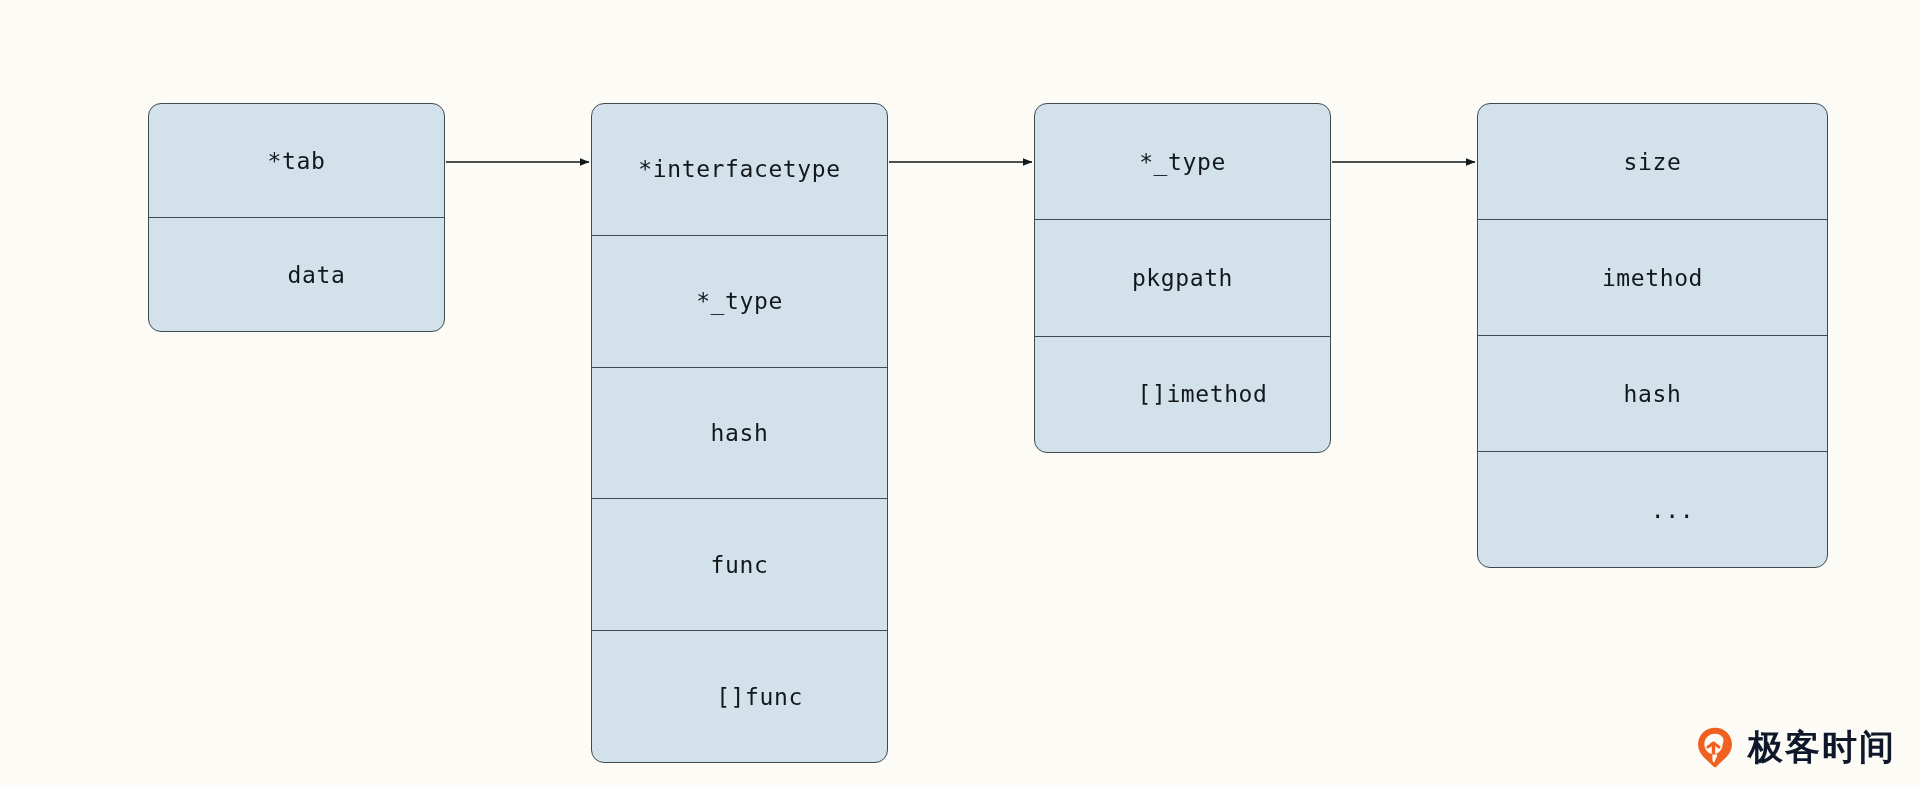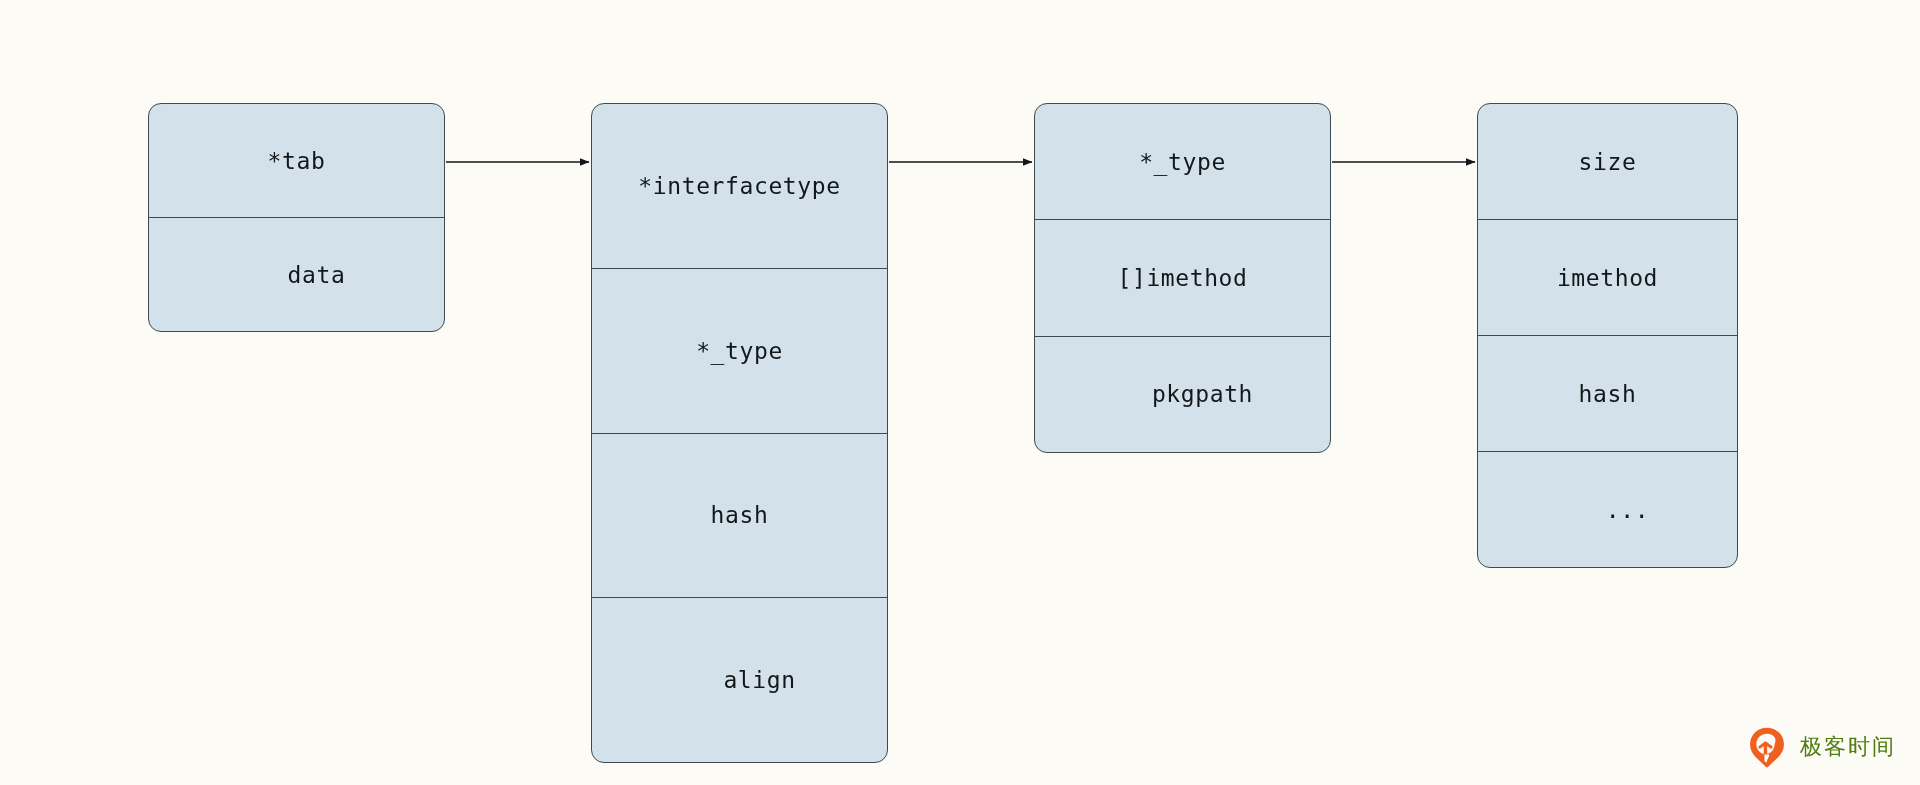--- a/index.html
+++ b/index.html
@@ -47,21 +47,21 @@
   }
   .field-row:last-child {
     border-bottom: none;
     padding-left: 40px;
   }
 
   
   #box-iface      { left: 148px;  top: 103px; width: 297px;  height: 229px; }
   #box-itab       { left: 591px;  top: 103px; width: 297px;  height: 660px; }
   #box-ifacetype  { left: 1034px; top: 103px; width: 297px;  height: 350px; }
-  #box-rtype      { left: 1477px; top: 103px; width: 261px;  height: 465px; }
+  #box-rtype      { left: 1477px; top: 103px; width: 351px;  height: 465px; }
 
   
   #arrows {
     position: absolute;
     left: 0; top: 0;
     width: 1920px;
     height: 785px;
     pointer-events: none;
   }
 
@@ -74,23 +74,23 @@
     align-items: center;
     gap: 11px;
   }
   #logo-mark {
     width: 44px;
     height: 44px;
     flex: none;
   }
   #logo-text {
     font-family: "DejaVu Sans", "Liberation Sans", sans-serif;
-    font-size: 22px;
-    font-weight: normal;
-    color: #4d7c0f;
+    font-size: 35px;
+    font-weight: bold;
+    color: #0f172a;
     letter-spacing: 2px;
     line-height: 1;
   }
 </style>
 </head>
 <body>
 
 <div id="canvas">
 
   <svg id="arrows" viewBox="0 0 1920 785" xmlns="http://www.w3.org/2000/svg">
@@ -108,27 +108,28 @@
 
   <div class="struct-box" id="box-iface">
     <div class="field-row">*tab</div>
     <div class="field-row">data</div>
   </div>
 
   <div class="struct-box" id="box-itab">
     <div class="field-row">*interfacetype</div>
     <div class="field-row">*_type</div>
     <div class="field-row">hash</div>
-    <div class="field-row">align</div>
+    <div class="field-row">func</div>
+    <div class="field-row">[]func</div>
   </div>
 
   <div class="struct-box" id="box-ifacetype">
     <div class="field-row">*_type</div>
+    <div class="field-row">pkgpath</div>
     <div class="field-row">[]imethod</div>
-    <div class="field-row">pkgpath</div>
   </div>
 
   <div class="struct-box" id="box-rtype">
     <div class="field-row">size</div>
     <div class="field-row">imethod</div>
     <div class="field-row">hash</div>
     <div class="field-row">...</div>
   </div>
 
   <div id="logo">

